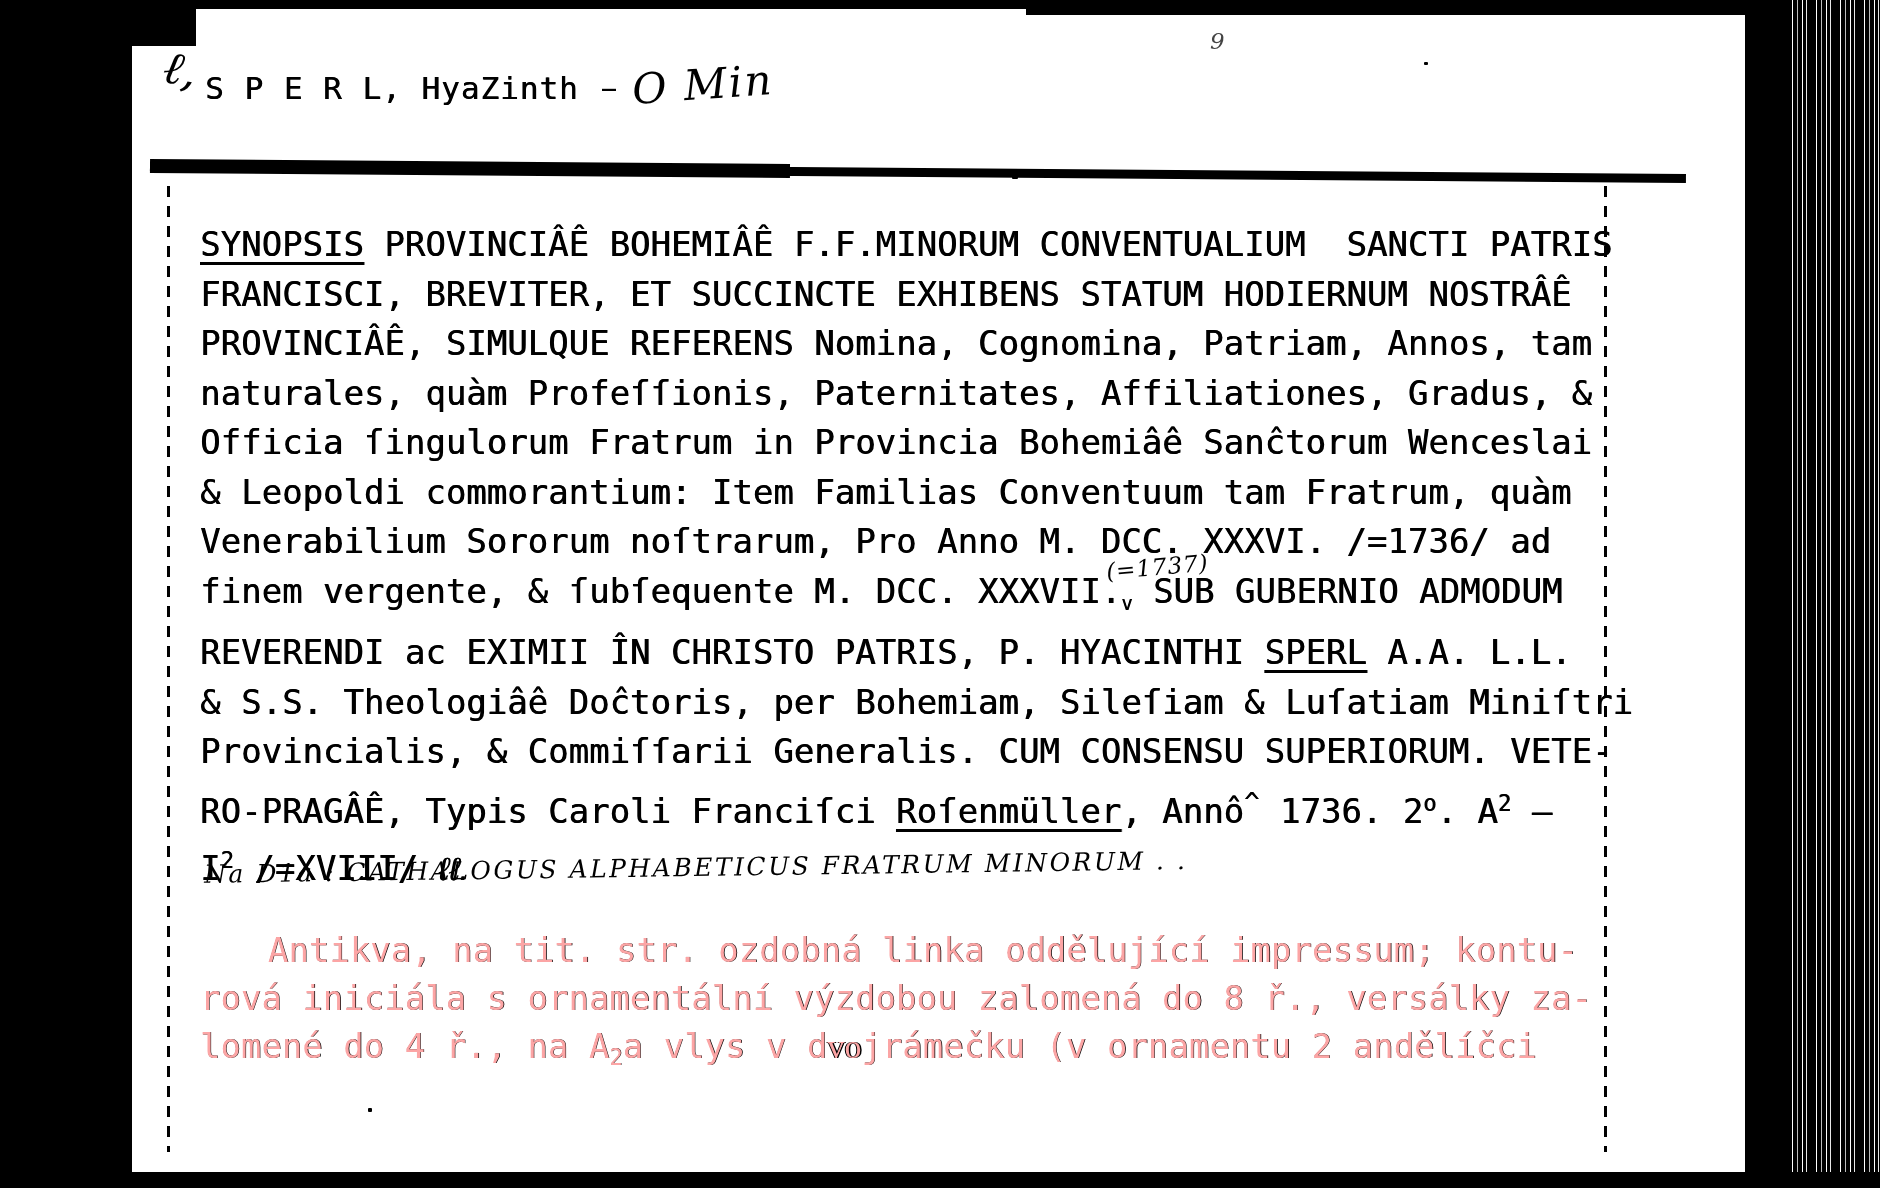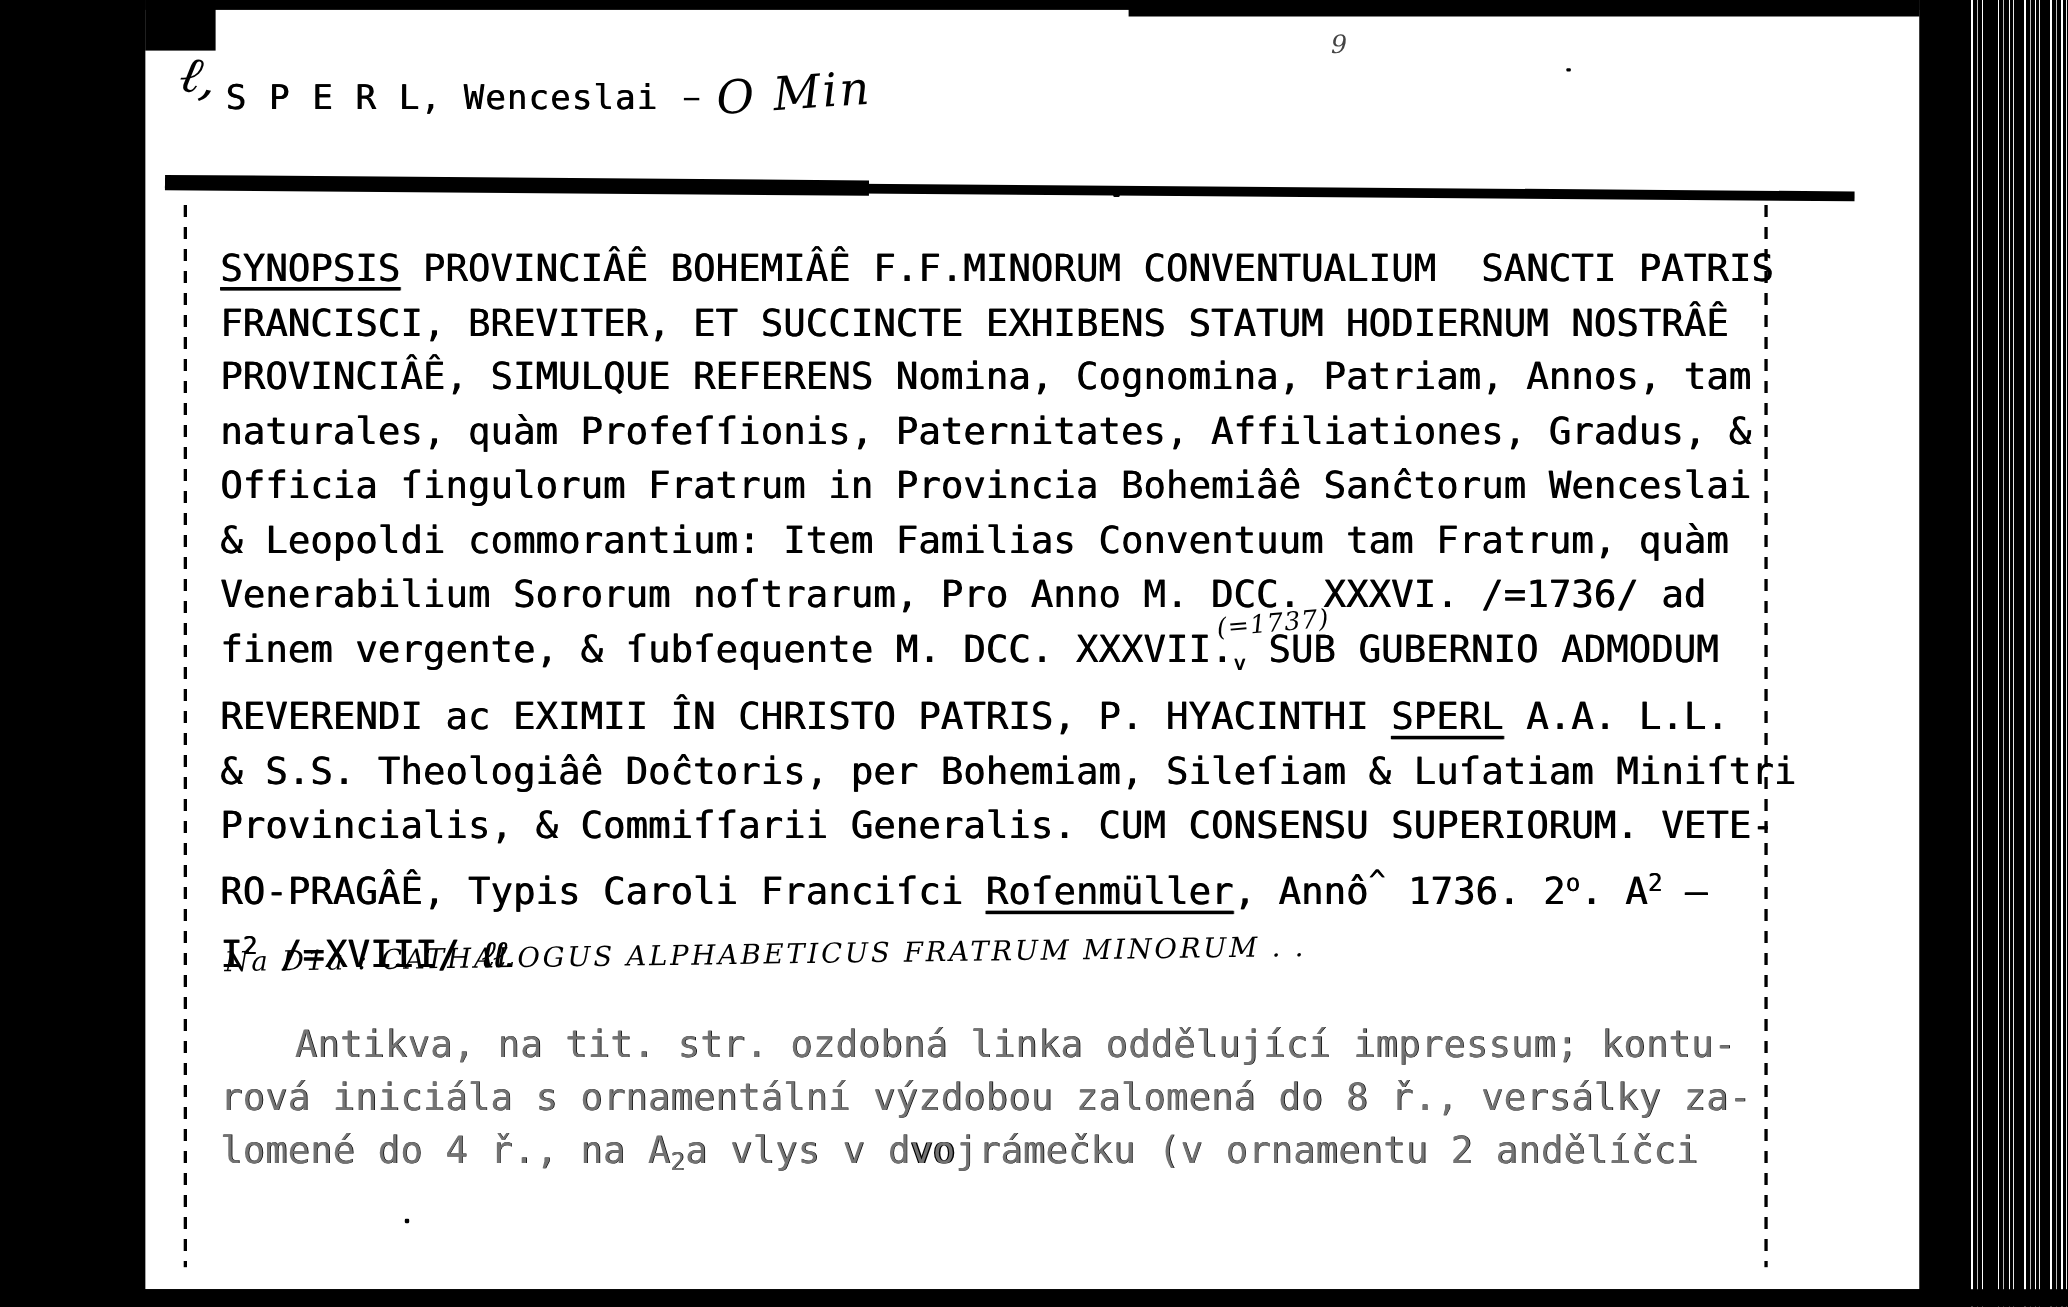--- a/index.html
+++ b/index.html
@@ -41,47 +41,47 @@
                 letter-spacing:2px;display:inline-block;transform:rotate(-4deg);margin-left:14px;}
   .stray-mark{position:absolute;left:164px;top:42px;font-family:"DejaVu Serif",serif;
               font-style:italic;font-size:46px;color:#000;transform:rotate(12deg);}
   .corner-mark{position:absolute;left:1210px;top:28px;font-family:"DejaVu Serif",serif;
                font-style:italic;font-size:23px;color:#444;}
 
   
   .latin{position:absolute;left:200px;top:220px;font-size:34px;line-height:49.5px;
          white-space:pre;color:#000;text-shadow:0.6px 0 0 #000;}
   .czech{position:absolute;left:200px;top:926px;font-size:34px;line-height:48px;
-         white-space:pre;color:#737373;text-shadow:0.6px 0 0 #000;}
+         white-space:pre;color:#fca5a5;text-shadow:0.6px 0 0 #000;}
   .czech .tline:first-child{padding-left:68px;}
   .tline{height:inherit;}
 
   .seg-u{text-decoration:underline;text-underline-offset:6px;text-decoration-thickness:3px;}
   .seg-sup{font-size:0.65em;vertical-align:0.55em;}
   .seg-sub{font-size:0.65em;vertical-align:-0.3em;}
   .seg-caret{font-size:0.55em;vertical-align:-0.4em;}
   .seg-ins{font-size:0.75em;vertical-align:0.5em;}
   .seg-hand{font-family:Liberation Sans, sans-serif;font-style:italic;font-size:0.95em;}
-  .seg-ovr{text-shadow:1.5px 0 0 #000,-1px 0 0 #000;}
+  .seg-ovr{text-shadow:1.5px 0 0 #000,-1px 0 0 #000;font-family:Liberation Serif, serif;}
 
   .insertion{position:absolute;left:1106px;top:554px;font-family:"DejaVu Serif",serif;
              font-style:italic;font-size:23px;color:#000;transform:rotate(-5deg);letter-spacing:1px;}
   .hand-ref{position:absolute;left:204px;top:853px;font-family:"DejaVu Serif",serif;
             font-style:italic;font-size:25px;letter-spacing:2.5px;color:#000;
             transform:rotate(-0.8deg);white-space:pre;}
 </style>
 </head>
 <body>
 
 <div class="stage">
 
   <div class="page"></div>
 
   <span class="stray-mark">ℓ,</span>
-  <div class="header-row"><span class="header-name">S P E R L, Wenceslai</span><span class="header-sep">–</span><span class="header-order">O Min</span></div>
+  <div class="header-row"><span class="header-name">S P E R L, HyaZinth</span><span class="header-sep">–</span><span class="header-order">O Min</span></div>
   <span class="corner-mark">9</span>
 
   <div class="h-rule-thick"></div>
   <div class="h-rule"></div>
 
   <div class="dash-v dash-left"></div>
   <div class="dash-v dash-right"></div>
 
   <div class="latin" id="latin-block"><div class="tline"><span class="seg-u">SYNOPSIS</span><span> PROVINCIÂÊ BOHEMIÂÊ F.F.MINORUM CONVENTUALIUM  SANCTI PATRIS</span></div><div class="tline"><span>FRANCISCI, BREVITER, ET SUCCINCTE EXHIBENS STATUM HODIERNUM NOSTRÂÊ</span></div><div class="tline"><span>PROVINCIÂÊ, SIMULQUE REFERENS Nomina, Cognomina, Patriam, Annos, tam</span></div><div class="tline"><span>naturales, quàm Profeſſionis, Paternitates, Affiliationes, Gradus, &amp;</span></div><div class="tline"><span>Officia ſingulorum Fratrum in Provincia Bohemiâê Sanĉtorum Wenceslai</span></div><div class="tline"><span>&amp; Leopoldi commorantium: Item Familias Conventuum tam Fratrum, quàm</span></div><div class="tline"><span>Venerabilium Sororum noſtrarum, Pro Anno M. DCC. XXXVI. /=1736/ ad</span></div><div class="tline"><span>finem vergente, &amp; ſubſequente M. DCC. XXXVII.</span><span class="seg-caret">v</span><span> SUB GUBERNIO ADMODUM</span></div><div class="tline"><span>REVERENDI ac EXIMII ÎN CHRISTO PATRIS, P. HYACINTHI </span><span class="seg-u">SPERL</span><span> A.A. L.L.</span></div><div class="tline"><span>&amp; S.S. Theologiâê Doĉtoris, per Bohemiam, Sileſiam &amp; Luſatiam Miniſtri</span></div><div class="tline"><span>Provincialis, &amp; Commiſſarii Generalis. CUM CONSENSU SUPERIORUM. VETE-</span></div><div class="tline"><span>RO-PRAGÂÊ, Typis Caroli Franciſci </span><span class="seg-u">Roſenmüller</span><span>, Annô</span><span class="seg-ins">^</span><span> 1736. 2</span><span class="seg-sup">o</span><span>. A</span><span class="seg-sup">2</span><span> –</span></div><div class="tline"><span>I</span><span class="seg-sup">2</span><span> /=XVIII/ </span><span class="seg-hand">ℓℓ.</span></div></div>
   <span class="insertion">(=1737)</span>

